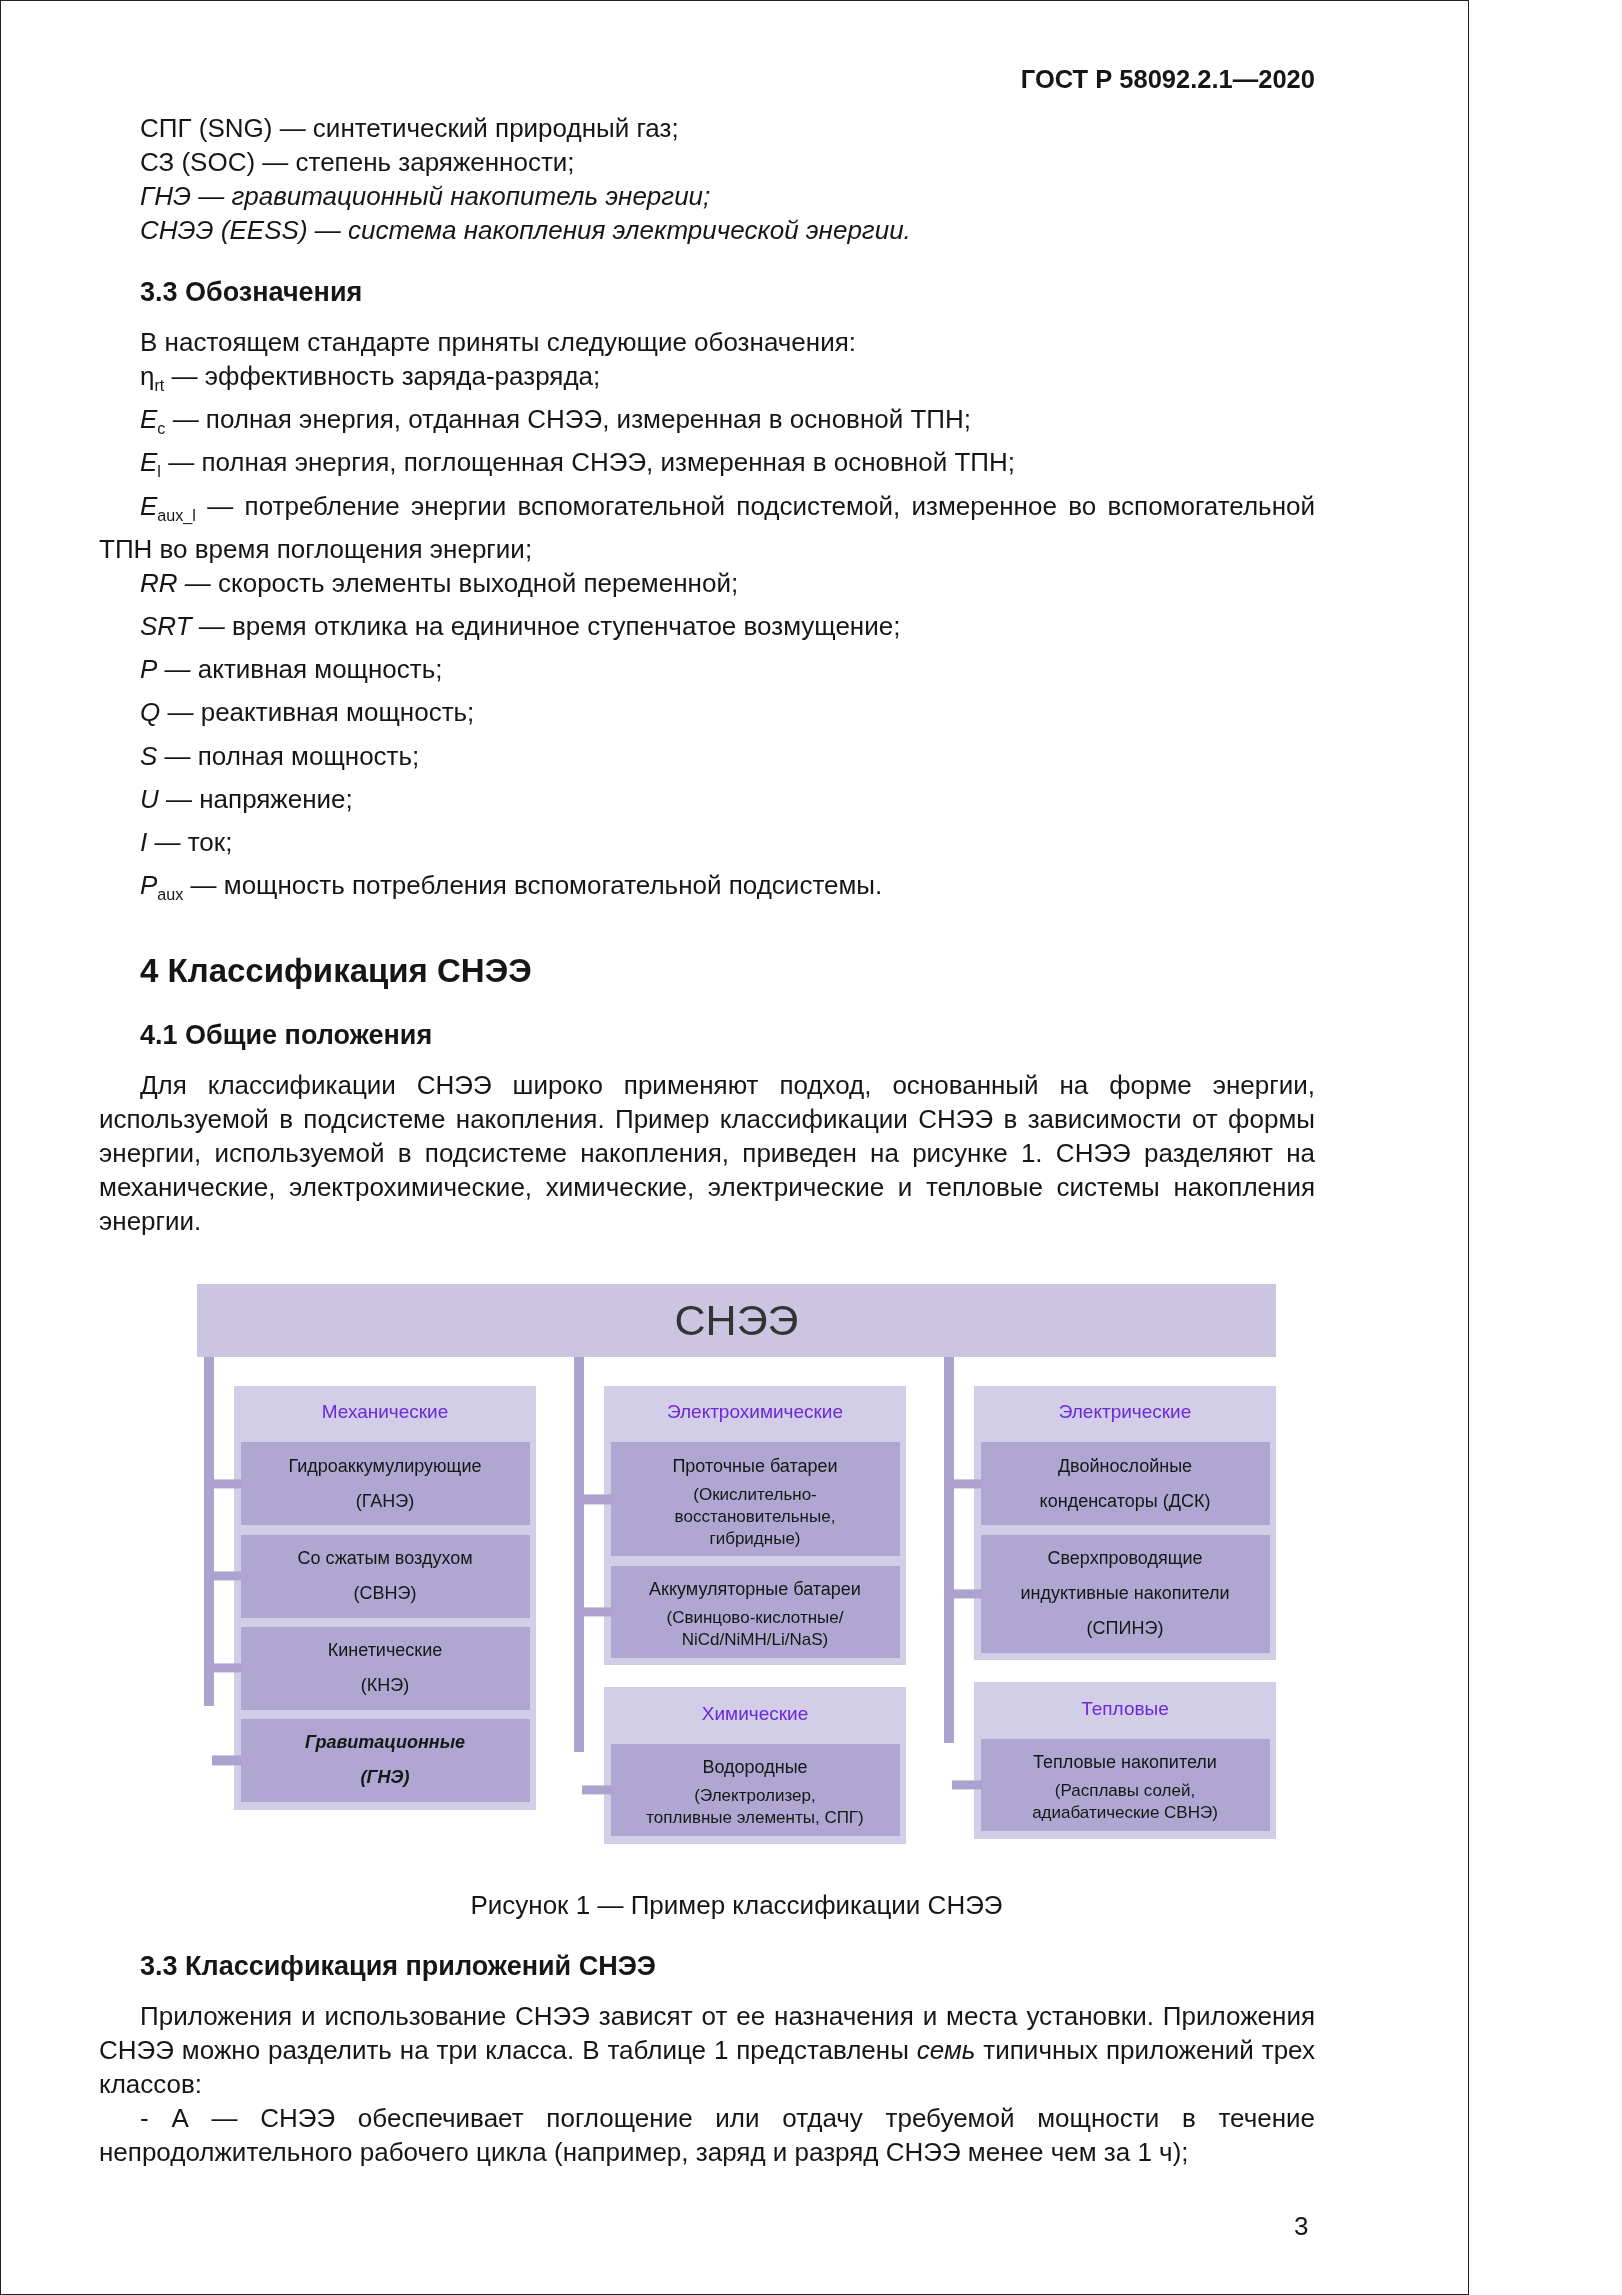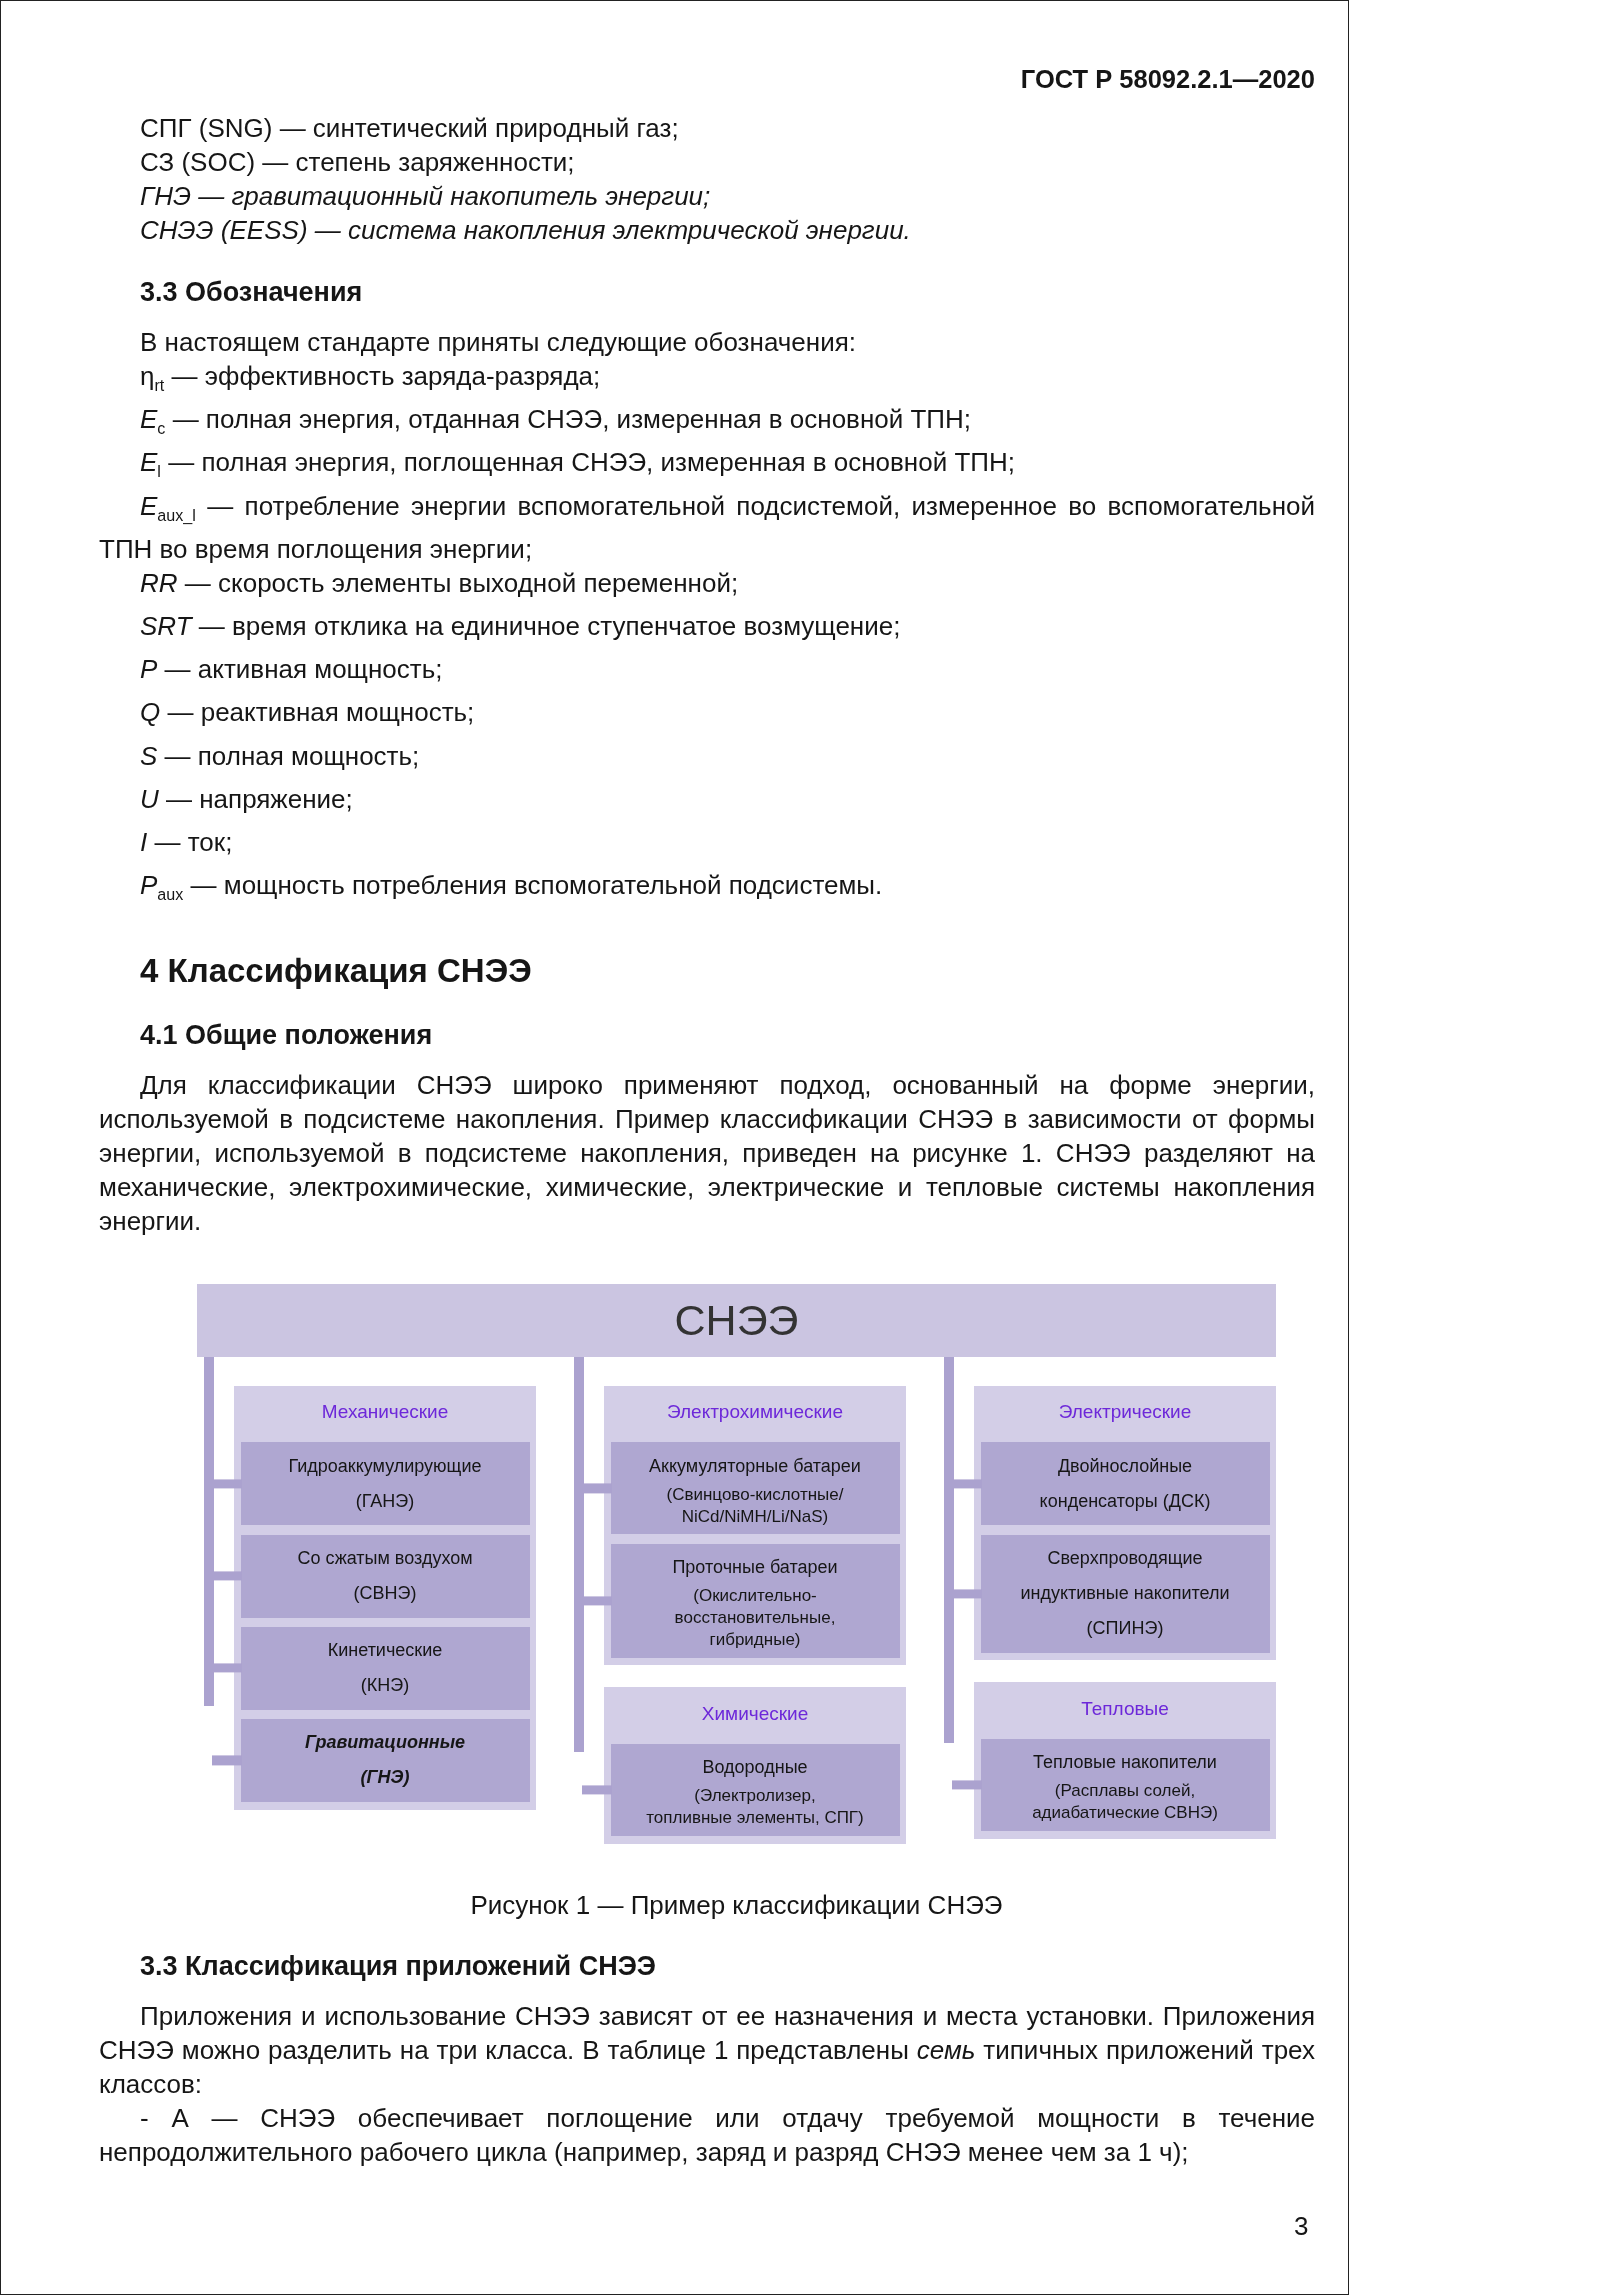--- a/index.html
+++ b/index.html
@@ -1,20 +1,20 @@
 <!DOCTYPE html>
 <html lang="ru" style="font-size:10.5px"><head>
 <meta charset="utf-8">
 <style>
   * { margin:0; padding:0; box-sizing:border-box; }
   html,body { background:#ffffff; }
   body { width:1623px; height:2295px; font-family:"Liberation Sans", sans-serif; color:#161616; }
 
   .page {
-    position:relative; width:1349px; height:2295px; background:#fff;
+    position:relative; width:1469px; height:2295px; background:#fff;
     border:1.3px solid #222;
   }
   .content {
     position:absolute; left:98px; top:63px; width:1216px;
   }
 
   .doc-header { font-size:25.5px; font-weight:bold; text-align:right; line-height:30px; }
 
   .body-text { font-size:26px; line-height:34px; text-indent:41px; text-align:justify; }
   .terms { margin-top:17px; }
@@ -126,28 +126,28 @@
 (ГНЭ)</span>
               </div>
           </div>
         </div>
 
         <div class="fig-col col-chem">
           <div class="fig-bar"></div>
           <div class="fig-panel">
             <div class="fig-head">Электрохимические</div>
             <div class="fig-item">
+                <span class="t">Проточные батареи</span>
+                <span class="s">(Окислительно-восстановительные,
+гибридные)</span>
+              </div>
+            <div class="fig-item">
                 <span class="t">Аккумуляторные батареи</span>
                 <span class="s">(Свинцово-кислотные/
 NiCd/NiMH/Li/NaS)</span>
-              </div>
-            <div class="fig-item">
-                <span class="t">Проточные батареи</span>
-                <span class="s">(Окислительно-восстановительные,
-гибридные)</span>
               </div>
           </div>
           <div class="fig-panel">
             <div class="fig-head">Химические</div>
             <div class="fig-item">
                 <span class="t">Водородные</span>
                 <span class="s">(Электролизер,
 топливные элементы, СПГ)</span>
               </div>
           </div>

